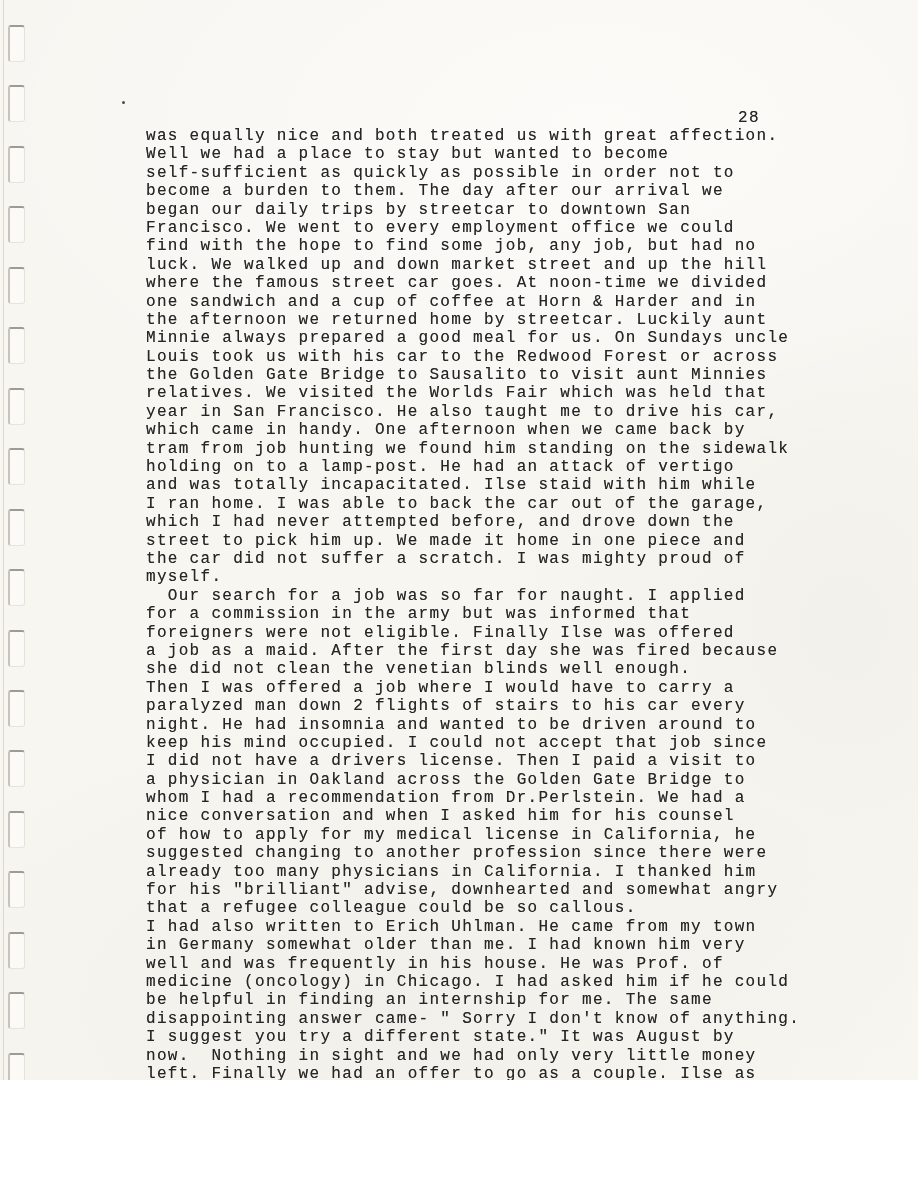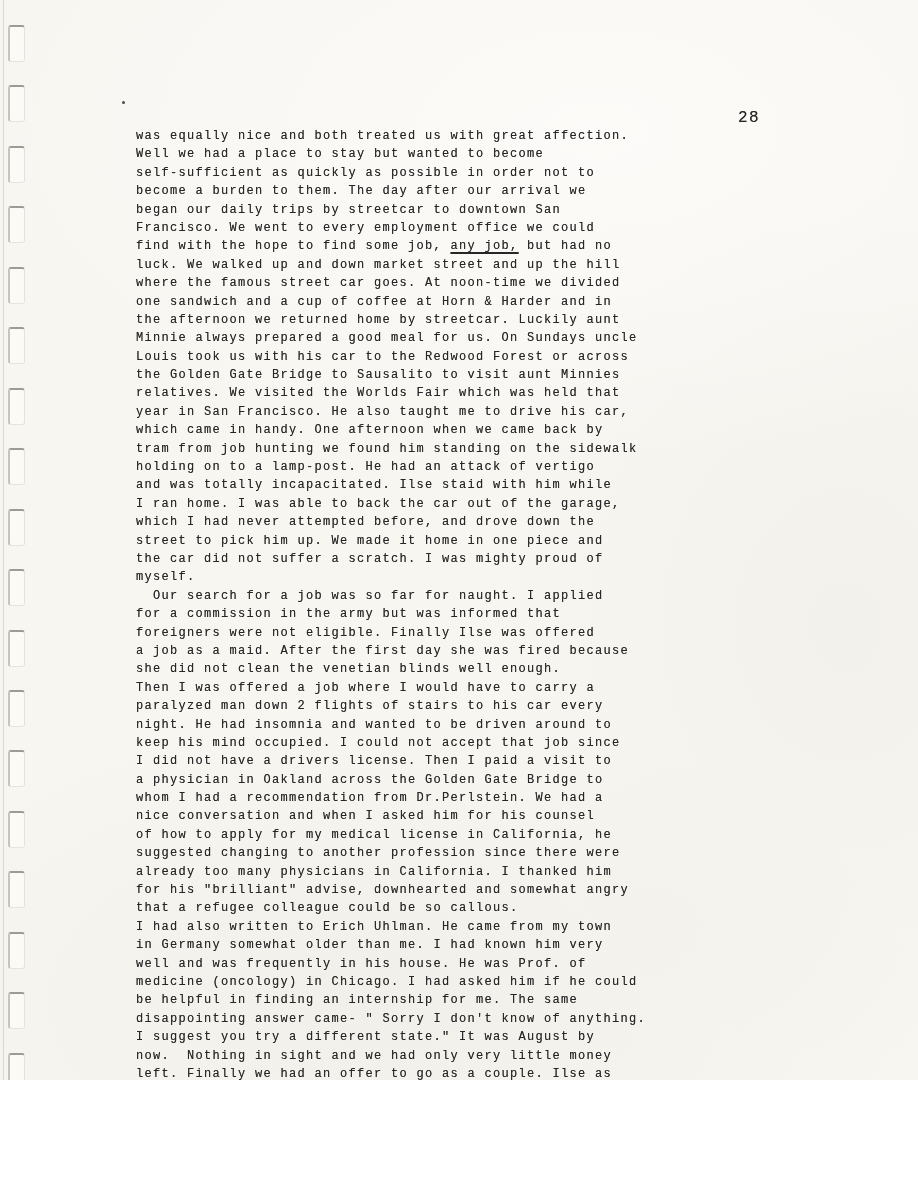--- a/index.html
+++ b/index.html
@@ -34,30 +34,29 @@
     box-sizing: border-box;
     border-radius: 3px;
     background: #fbfaf7;
     border-top: 2px solid #9d9b93;
     border-left: 2px solid #c6c4bc;
     border-right: 1px solid #e4e2db;
     border-bottom: 1px solid #e6e4dd;
   }
   .typed {
     position: absolute;
-    left: 136px; top: 127px;
-    font-size: 12px;
+    left: 146px; top: 127px;
+    font-size: 16px;
     line-height: 18.4px;
     letter-spacing: 1.3px;
     white-space: pre;
     text-shadow: 0 0 0.6px rgba(38,38,38,0.55);
   }
   .tline { height: 18.4px; }
   .u {
-    text-decoration: underline;
     text-underline-offset: 3px;
     text-decoration-thickness: 1.5px;
   }
   .page-number {
     position: absolute;
     left: 738px; top: 109px;
     font-size: 16px;
     line-height: 18.4px;
     letter-spacing: 1.3px;
     text-shadow: 0 0 0.6px rgba(38,38,38,0.55);

